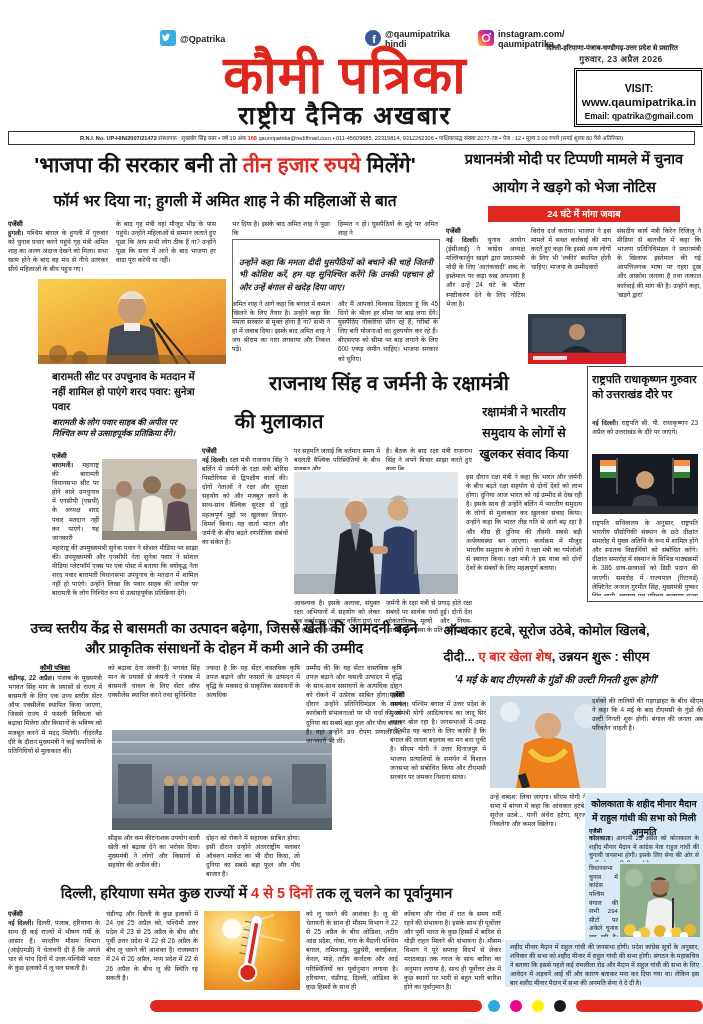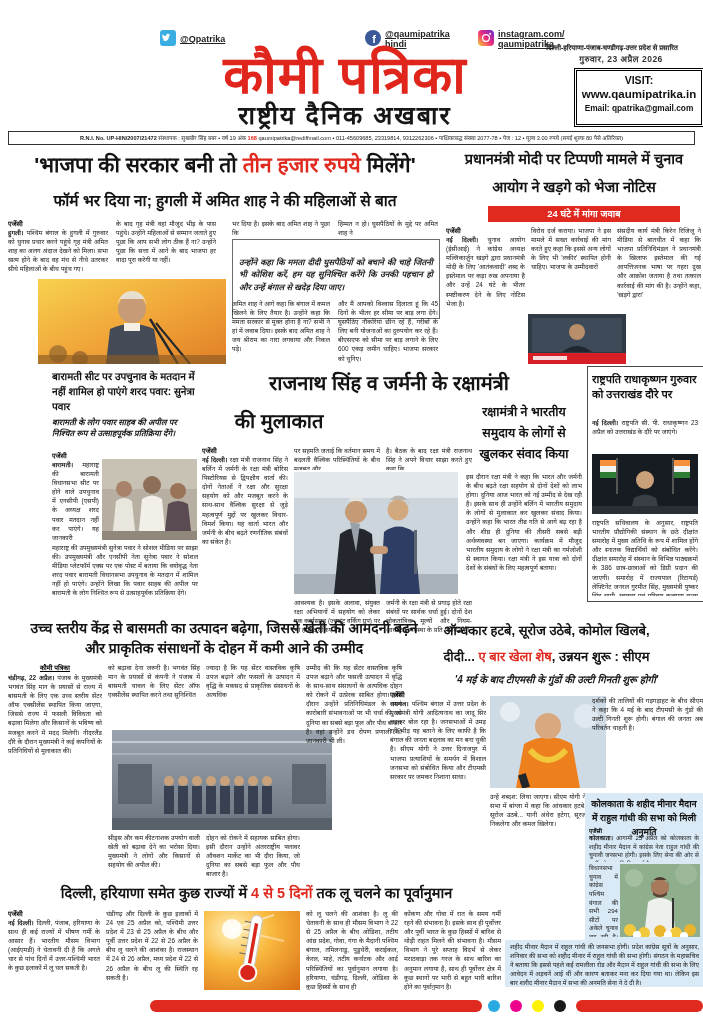--- a/index.html
+++ b/index.html
@@ -11,21 +11,21 @@
   .city{font-weight:bold;}
   .hl{position:absolute;font-weight:bold;color:#131313;text-align:center;overflow:hidden;}
   .rd{color:#e02a20;}
   .quote{position:absolute;border:1px solid #6b6b6b;padding:16px 6px;font-size:8.3px;line-height:1.5;
          font-style:italic;font-weight:bold;color:#222;text-align:justify;overflow:hidden;background:#fff;}
   .banner{position:absolute;background:#e02a20;color:#fff;font-weight:bold;text-align:center;overflow:hidden;}
   .photo{position:absolute;overflow:hidden;}
   .photo svg{display:block;width:100%;height:100%;}
   .boxed{position:absolute;border:1px solid #4a4a4a;background:#fff;}
   .bluebg{position:absolute;background:#d9eaf6;}
-  .soc-txt{position:absolute;font-weight:bold;font-size:9px;line-height:1.15;color:#222;text-decoration:underline;}
+  .soc-txt{position:absolute;font-weight:bold;font-size:9px;line-height:1.15;color:#222;}
   .masthead{position:absolute;left:110px;top:46px;width:470px;text-align:center;font-size:52px;line-height:58px;
             font-weight:900;color:#e0251c;letter-spacing:1px;}
   .tagline{position:absolute;left:140px;top:102px;width:410px;text-align:center;font-size:25px;line-height:26px;
            font-weight:bold;color:#161616;letter-spacing:2px;}
   .rni{position:absolute;left:8px;top:131px;width:685px;height:12px;border:1px solid #333;
        font-size:5.6px;line-height:12px;text-align:center;white-space:nowrap;overflow:hidden;color:#222;}
   .bar{position:absolute;background:#e02a20;height:12px;border-radius:6px;}
   .dot{position:absolute;width:12px;height:12px;border-radius:50%;}
   .subhl{position:absolute;font-weight:bold;font-style:italic;color:#1a1a1a;overflow:hidden;}
 </style>
@@ -74,21 +74,21 @@
     <div>qaumipatrika</div>
   </div>
 
   <div class="masthead">कौमी पत्रिका</div>
   <div class="tagline">राष्ट्रीय दैनिक अखबार</div>
 
   <div class="abs" style="left:522px;top:43px;width:180px;font-size:6.8px;font-weight:bold;text-align:center;color:#222">दिल्ली-हरियाणा-पंजाब-चण्डीगढ़-उत्तर प्रदेश से प्रसारित</div>
   <div class="abs" style="left:540px;top:53px;width:162px;font-size:8.5px;font-weight:bold;letter-spacing:.5px;text-align:center;color:#333">गुरुवार, 23 अप्रैल 2026</div>
 
   <div class="abs" style="left:574px;top:68px;width:124px;height:53px;border:3px double #000;text-align:center;background:#fff">
-    <div style="font-size:10.5px;font-weight:bold;line-height:14px;margin-top:2px">VISIT:</div>
+    <div style="font-size:10.5px;font-weight:bold;line-height:14px;margin-top:10px">VISIT:</div>
     <div style="font-size:11.5px;font-weight:bold;line-height:15px">www.qaumipatrika.in</div>
     <div style="font-size:8.3px;font-weight:bold;line-height:13px">Email: qpatrika@gmail.com</div>
   </div>
 
   <div class="rni">
     <span style="font-weight:bold">R.N.I. No. UP-HIN/2007/21472</span>
     <span>संस्थापक : सुखबीर सिंह बबर • वर्ष 19 अंक</span>
     <span class="rd" style="font-weight:bold">168</span>
     <span>qaumipatrika@rediffmail.com • 011-45609685, 23319814, 9312262306 • पाक्षिकाबद्ध संख्या 2077-78 • पेज : 12 • मूल्य 3.00 रुपये (समई शुल्क 80 पैसे अतिरिक्त)</span>
   </div>

